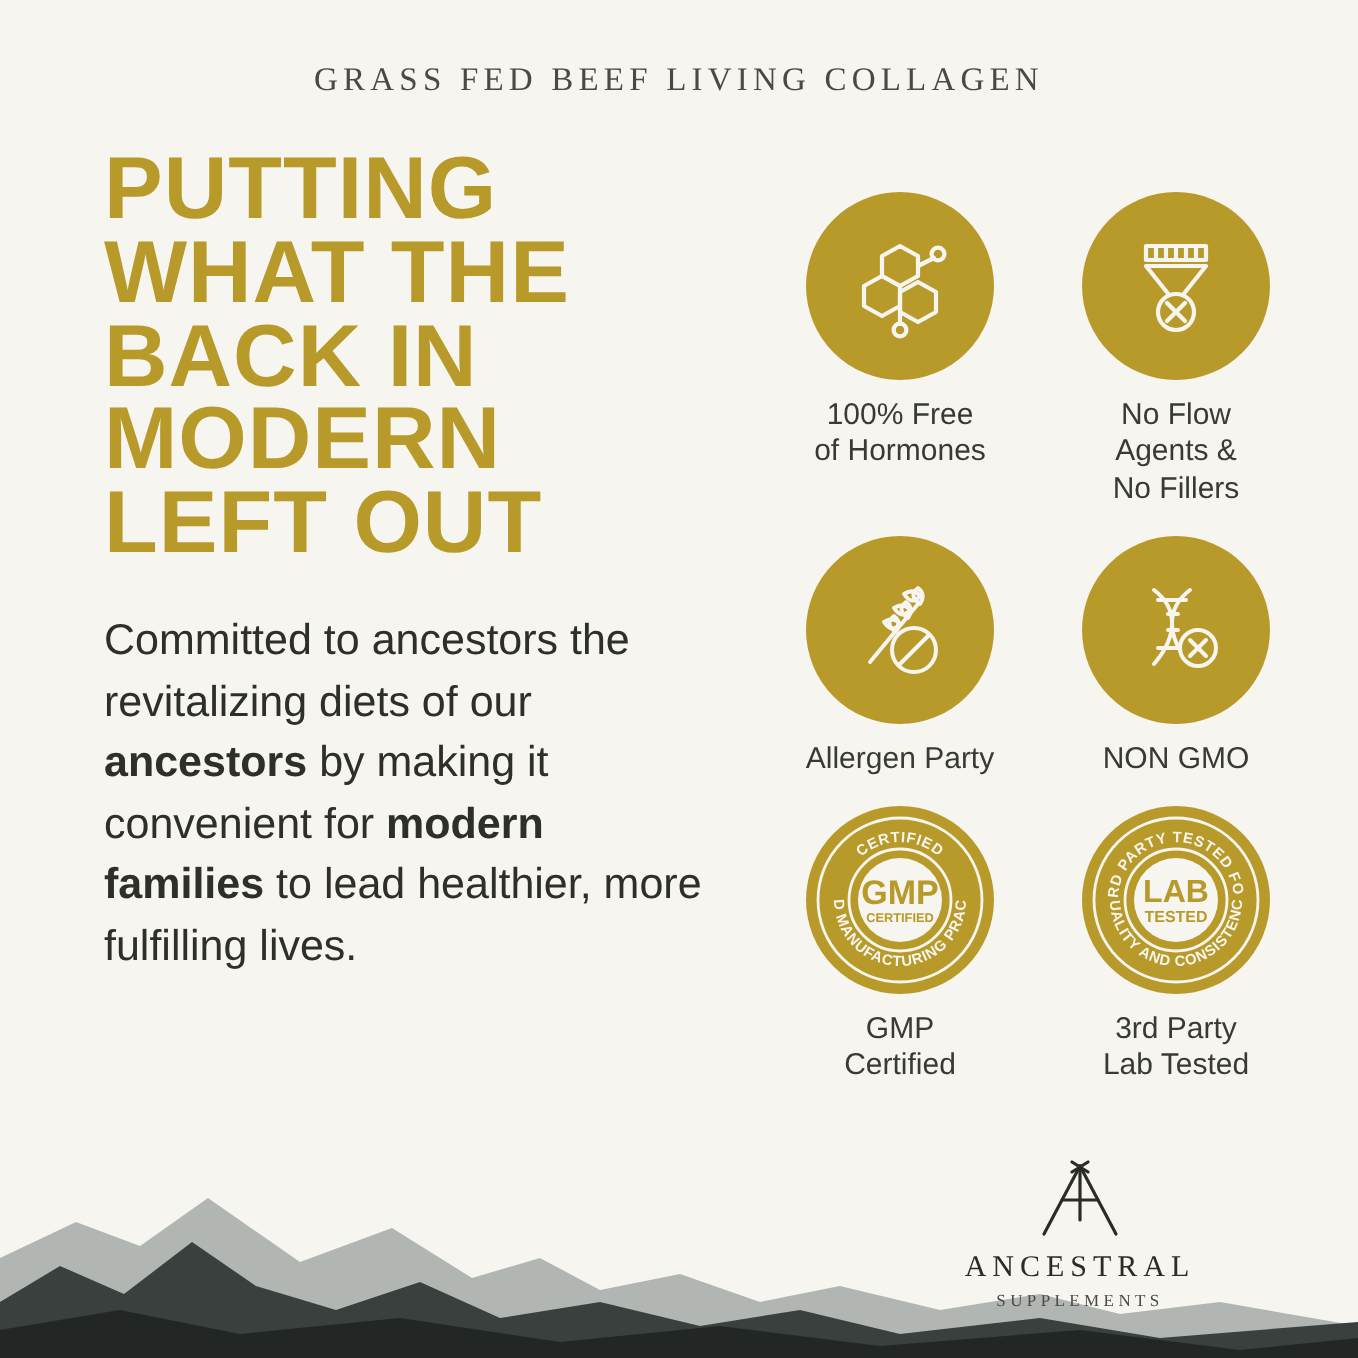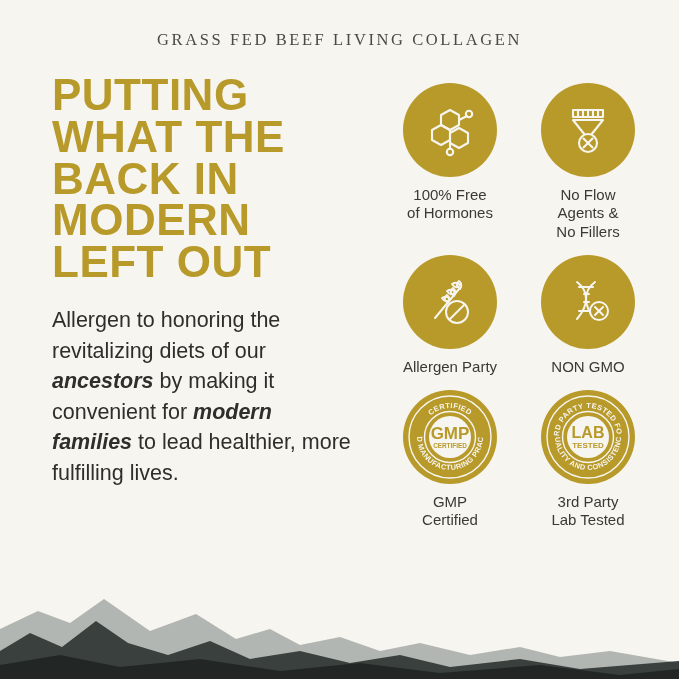--- a/index.html
+++ b/index.html
@@ -62,28 +62,27 @@
   .body-copy {
     margin-top: 22px;
     font-family: "Liberation Sans", sans-serif;
     font-size: 21.5px;
     line-height: 1.42;
     color: #2e2e2b;
     width: 305px;
   }
   .body-copy b {
     font-weight: bold;
-    font-style: italic;
   }
 
   
   .badges {
     position: absolute;
     left: 386px;
-    top: 83px;
+    top: 96px;
     width: 266px;
     display: grid;
     grid-template-columns: 1fr 1fr;
     grid-row-gap: 14px;
     grid-column-gap: 10px;
   }
   .badge {
     display: flex;
     flex-direction: column;
     align-items: center;
@@ -169,21 +168,21 @@
 
   <div class="left-col">
     <h1 class="headline">
       <span>PUTTING</span>
       <span>WHAT THE</span>
       <span>BACK IN</span>
       <span>MODERN</span>
       <span>LEFT OUT</span>
     </h1>
 
-    <p class="body-copy"><span>Allergen to honoring the revitalizing diets of our </span><b>ancestors</b><span> by making it convenient for </span><b>modern families</b><span> to lead healthier, more fulfilling lives.</span></p>
+    <p class="body-copy"><span>Committed to ancestors the revitalizing diets of our </span><b>ancestors</b><span> by making it convenient for </span><b>modern families</b><span> to lead healthier, more fulfilling lives.</span></p>
   </div>
 
   <div class="badges">
 
     <div class="badge">
       <div class="badge-circle">
         <svg width="62" height="62" viewBox="0 0 62 62">
           <g fill="none" stroke="#f7f5f0" stroke-width="2.1" stroke-linejoin="round" stroke-linecap="round">
             <polygon points="22,16 31,11 40,16 40,26 31,31 22,26"></polygon>
             <polygon points="40,26 49,21 58,26 58,36 49,41 40,36" transform="translate(-9,8)"></polygon>
@@ -312,14 +311,28 @@
   </div>
 
   <div class="scene">
     <svg width="679" height="120" viewBox="0 0 679 120" preserveAspectRatio="none">
       <path d="M0 70 L38 52 L70 64 L104 40 L150 72 L196 55 L236 80 L270 70 L300 86 L340 78 L380 92 L420 84 L470 96 L520 88 L560 98 L610 92 L679 104 L679 120 L0 120 Z" fill="#8d9490" opacity="0.65"></path>
       <path d="M0 92 L30 74 L62 88 L96 62 L128 84 L168 96 L210 82 L250 100 L300 92 L350 104 L400 96 L450 108 L520 100 L580 110 L679 102 L679 120 L0 120 Z" fill="#3a403e"></path>
       <path d="M0 106 L60 96 L120 108 L200 100 L280 112 L360 104 L440 114 L540 106 L620 116 L679 110 L679 120 L0 120 Z" fill="#222726"></path>
     </svg>
   </div>
 
+  <div class="brand">
+    <svg class="brand-mark" width="44" height="40" viewBox="0 0 44 40">
+      <g stroke="#2b2b28" stroke-width="1.6" fill="none" stroke-linecap="round">
+        <line x1="22" y1="3" x2="4" y2="37"></line>
+        <line x1="22" y1="3" x2="40" y2="37"></line>
+        <line x1="22" y1="3" x2="22" y2="30"></line>
+        <line x1="13" y1="20" x2="31" y2="20"></line>
+        <line x1="18" y1="1" x2="26" y2="6"></line>
+        <line x1="26" y1="1" x2="18" y2="6"></line>
+      </g>
+    </svg>
+    <div class="brand-name">ANCESTRAL</div>
+    <div class="brand-sub">SUPPLEMENTS</div>
+  </div>
 
 </div>
 
 </body></html>

